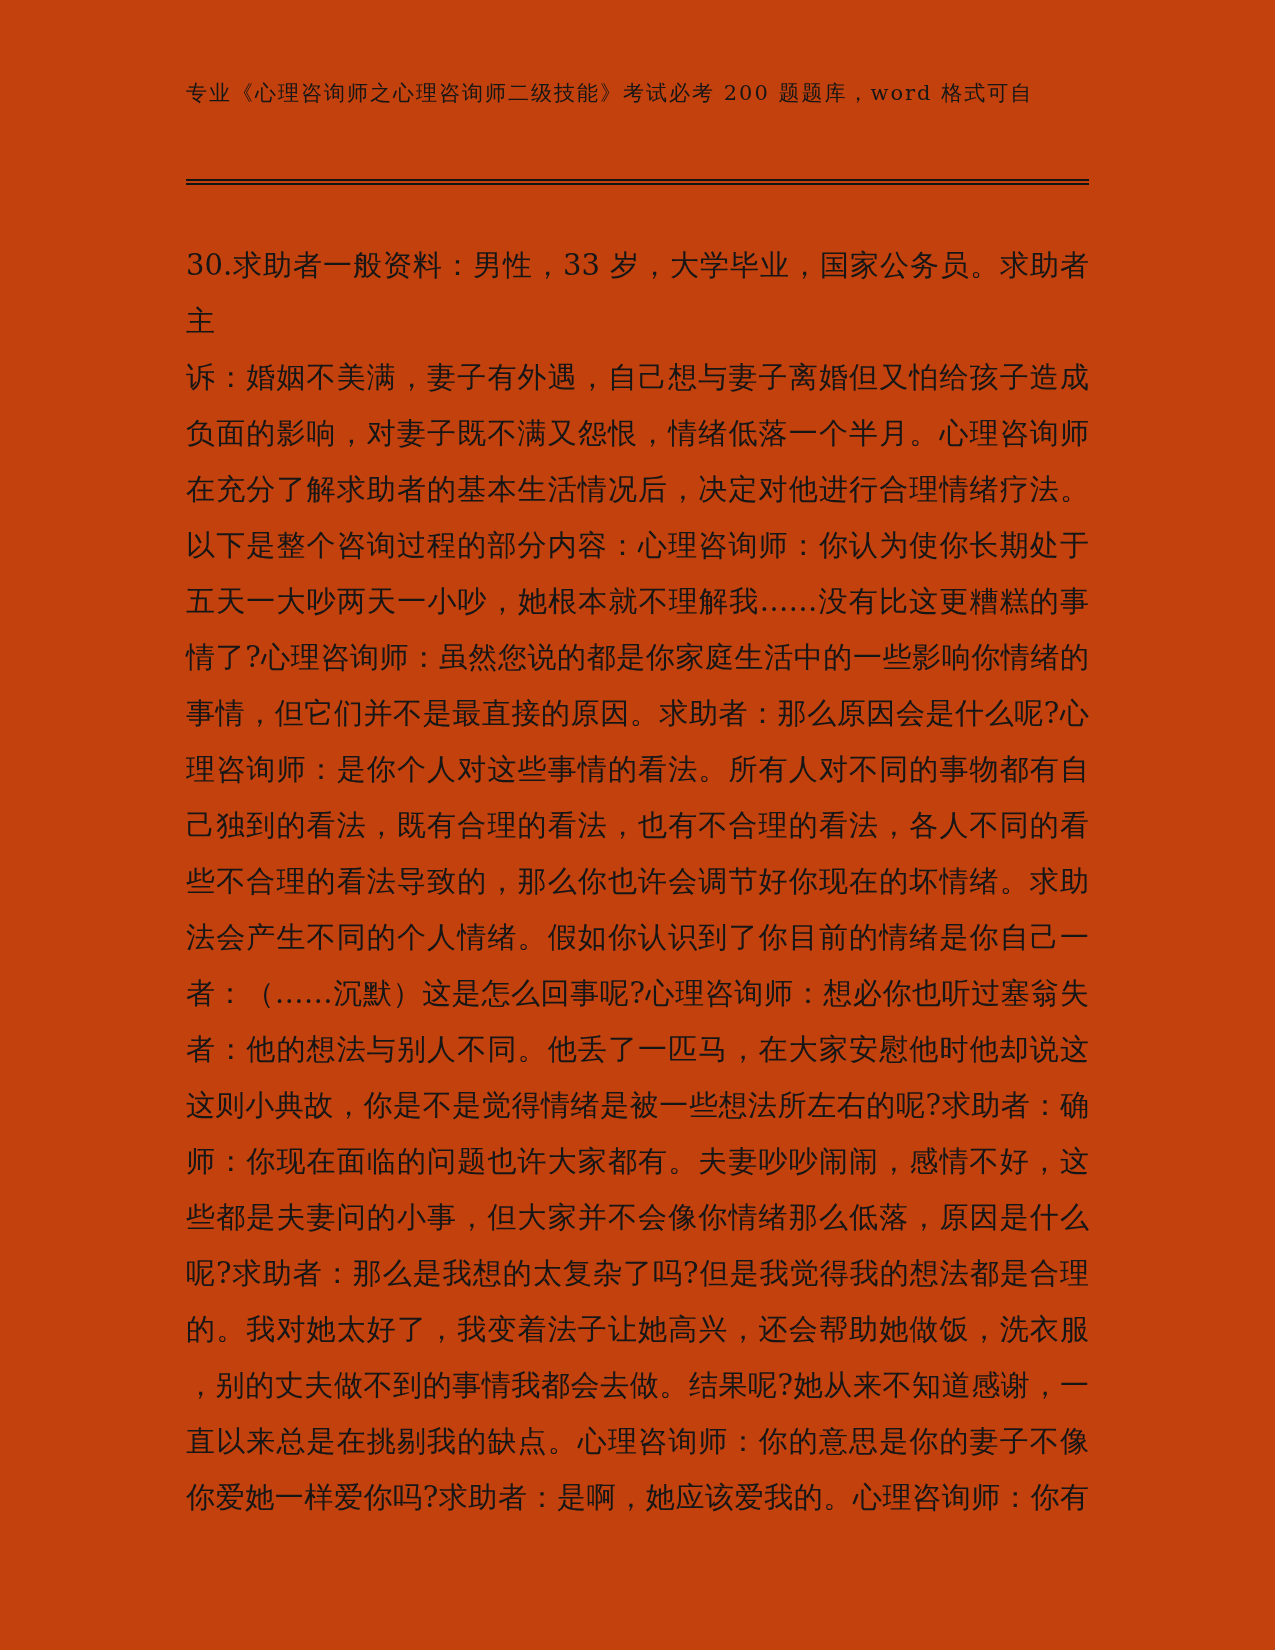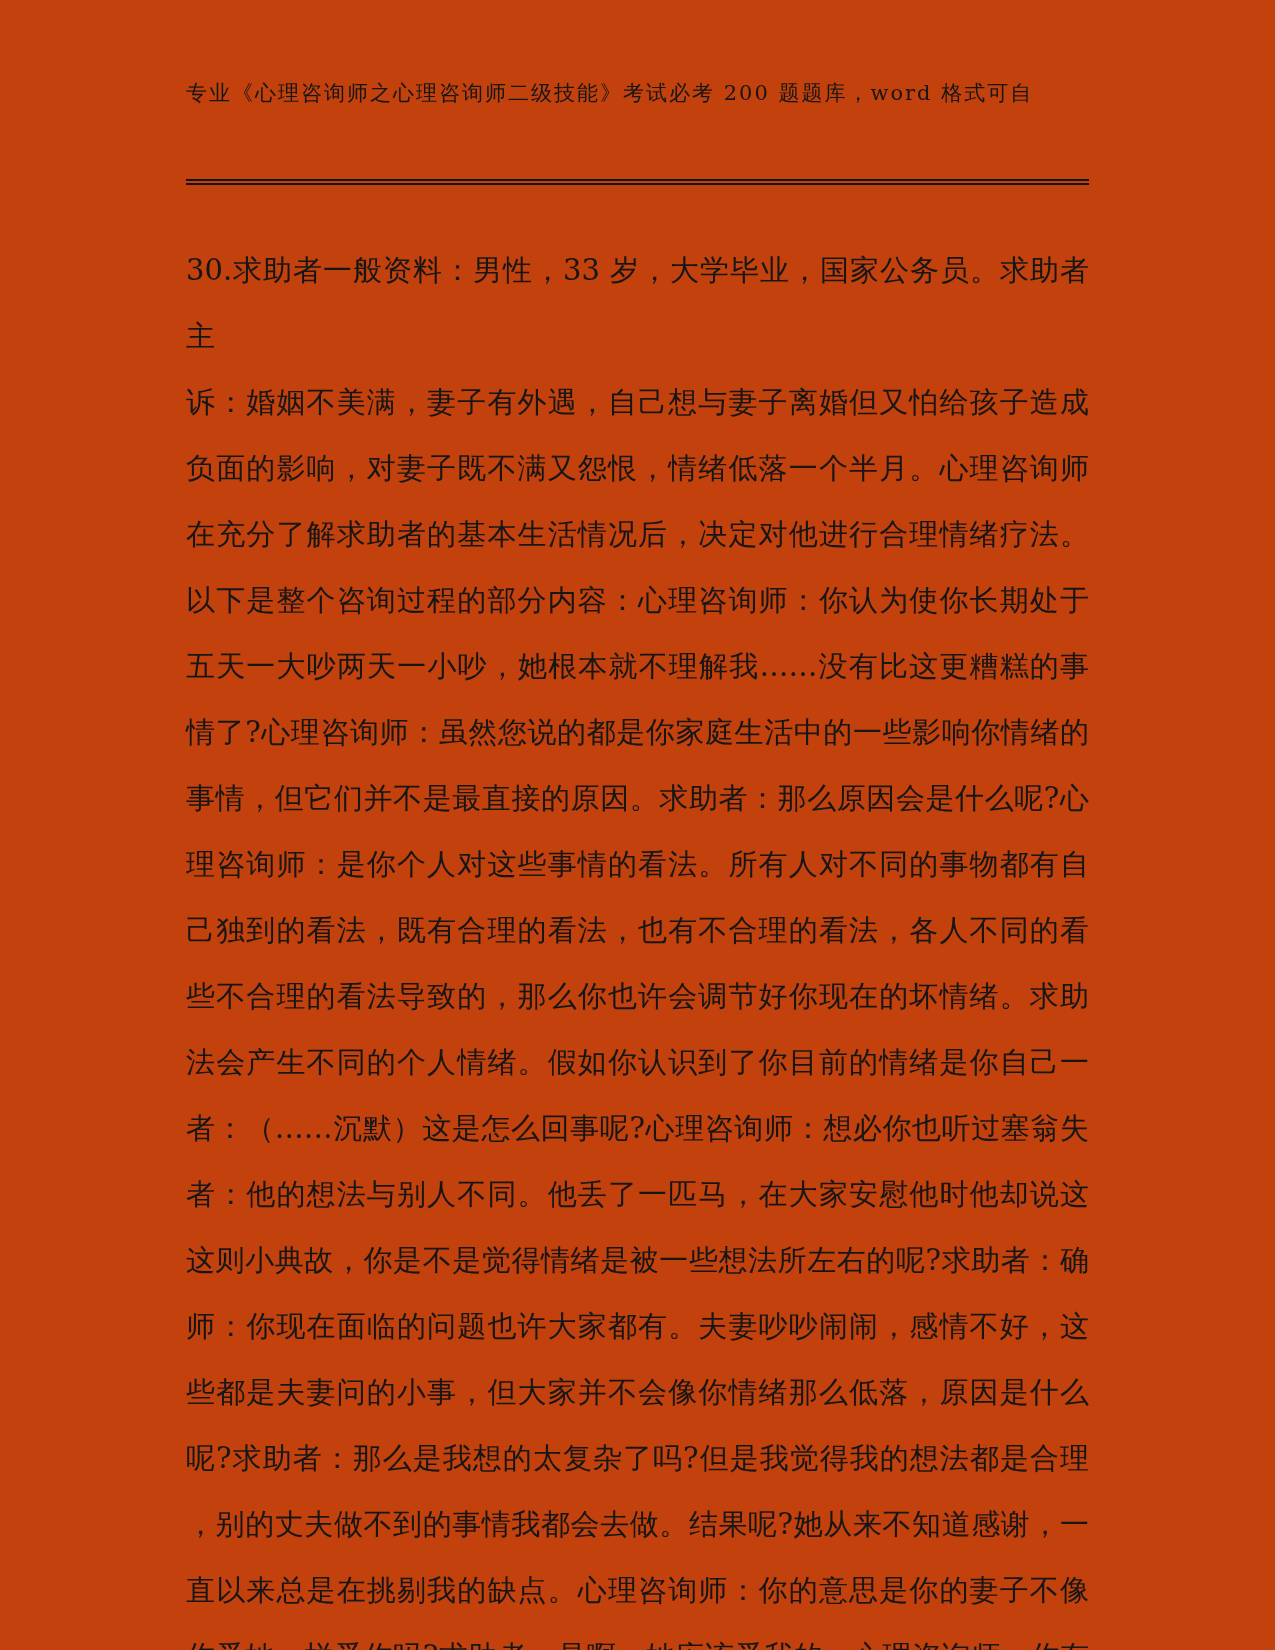--- a/index.html
+++ b/index.html
@@ -39,21 +39,21 @@
     border-bottom: 2px solid #141414;
   }
   .doc-body {
     position: absolute;
     left: 186px;
     top: 237px;
     width: 903px;
   }
   .body-line {
     font-size: 29px;
-    line-height: 66px;
+    line-height: 56px;
     text-align: justify;
     text-align-last: justify;
     text-justify: inter-ideograph;
     color: #161616;
     white-space: normal;
   }
 </style>
 </head>
 <body>
 
@@ -74,17 +74,18 @@
       <div class="body-line">理咨询师：是你个人对这些事情的看法。所有人对不同的事物都有自</div>
       <div class="body-line">己独到的看法，既有合理的看法，也有不合理的看法，各人不同的看</div>
       <div class="body-line">些不合理的看法导致的，那么你也许会调节好你现在的坏情绪。求助</div>
       <div class="body-line">法会产生不同的个人情绪。假如你认识到了你目前的情绪是你自己一</div>
       <div class="body-line">者：（……沉默）这是怎么回事呢?心理咨询师：想必你也听过塞翁失</div>
       <div class="body-line">者：他的想法与别人不同。他丢了一匹马，在大家安慰他时他却说这</div>
       <div class="body-line">这则小典故，你是不是觉得情绪是被一些想法所左右的呢?求助者：确</div>
       <div class="body-line">师：你现在面临的问题也许大家都有。夫妻吵吵闹闹，感情不好，这</div>
       <div class="body-line">些都是夫妻问的小事，但大家并不会像你情绪那么低落，原因是什么</div>
       <div class="body-line">呢?求助者：那么是我想的太复杂了吗?但是我觉得我的想法都是合理</div>
+      <div class="body-line">的。我对她太好了，我变着法子让她高兴，还会帮助她做饭，洗衣服</div>
       <div class="body-line">，别的丈夫做不到的事情我都会去做。结果呢?她从来不知道感谢，一</div>
       <div class="body-line">直以来总是在挑剔我的缺点。心理咨询师：你的意思是你的妻子不像</div>
       <div class="body-line">你爱她一样爱你吗?求助者：是啊，她应该爱我的。心理咨询师：你有</div>
     </div>
 </div>
 
 </body></html>

